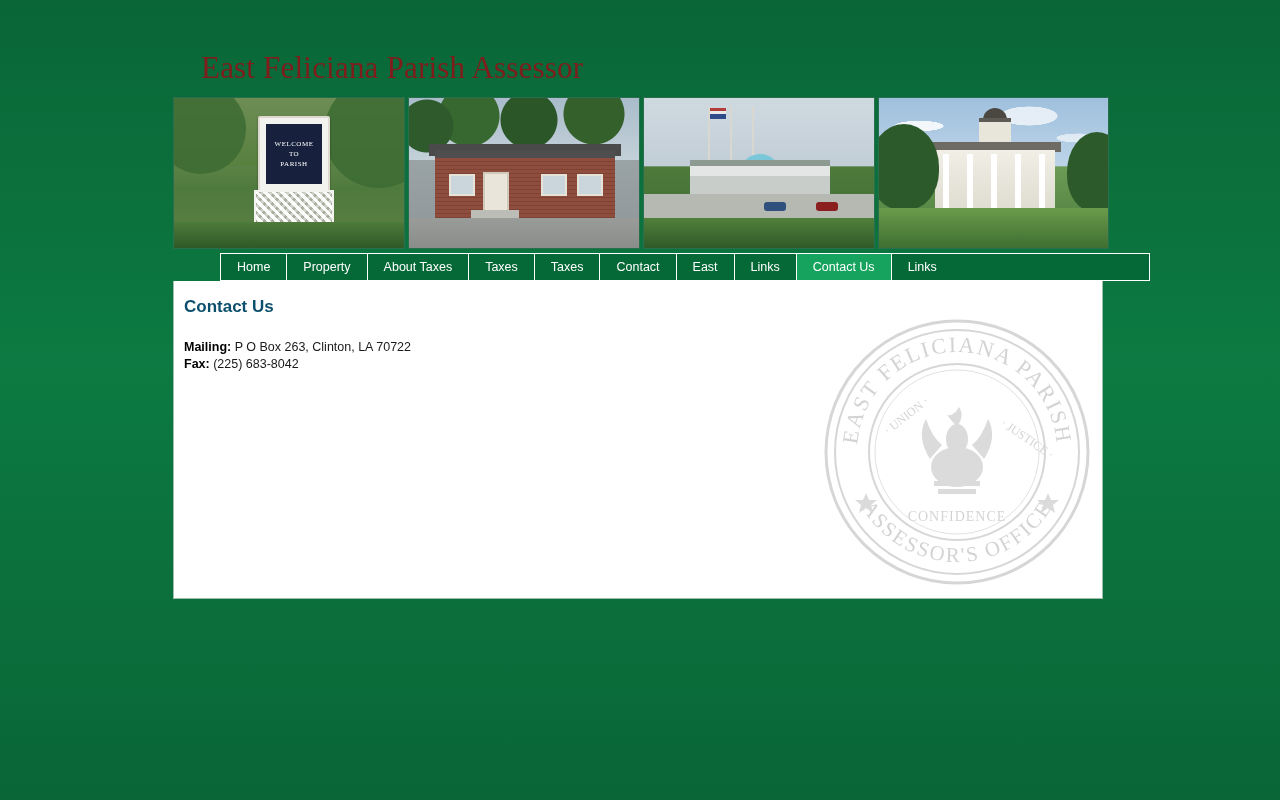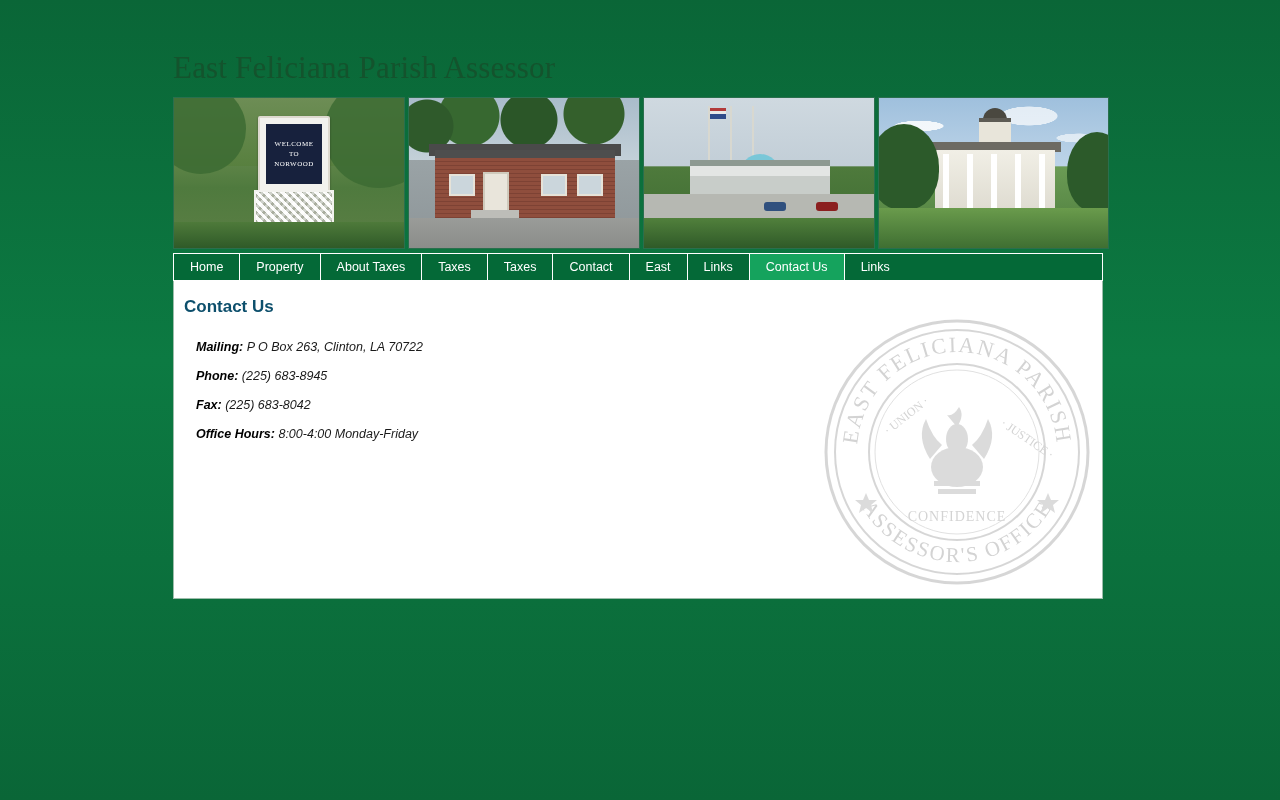--- a/index.html
+++ b/index.html
@@ -21,26 +21,27 @@
   }
   .site-wrap {
     position: absolute;
     left: 173px;
     top: 0;
     width: 933px;
   }
   .site-title {
     font-family: "Liberation Serif", serif;
     font-size: 31px;
-    color: #14532d;
+    color: #7f1d1d;
     letter-spacing: 0.2px;
     padding-top: 52px;
     padding-bottom: 14px;
     line-height: 1.0;
     white-space: nowrap;
+    margin-left: 28px;
   }
 
   
   .banner {
     display: flex;
     gap: 3px;
     height: 152px;
     width: 1050px;
   }
   .banner-photo {
@@ -207,20 +208,21 @@
 
   
   .navbar {
     display: flex;
     width: 930px;
     margin-top: 4px;
     background: #046937;
     border: 1px solid #ffffff;
     box-sizing: border-box;
     height: 28px;
+    margin-left: 47px;
   }
   .nav-item {
     flex: 0 0 auto;
     color: #ffffff;
     font-size: 12.5px;
     line-height: 26px;
     padding: 0 16px;
     text-align: center;
     border-right: 1px solid #ffffff;
     white-space: nowrap;
@@ -251,22 +253,21 @@
   .page-heading {
     color: #0d4f6c;
     font-size: 17px;
     font-weight: bold;
     margin: 0 0 22px 0;
   }
   .contact-line {
     font-size: 12.5px;
     color: #1a1a1a;
     line-height: 17px;
-    margin: 12px;
-    font-style: italic;
+    margin: 0;
   }
   .contact-line b { color: #000000; }
   .seal {
     position: absolute;
     right: 10px;
     top: 36px;
     width: 270px;
     height: 270px;
     z-index: 1;
     opacity: .30;
@@ -284,21 +285,21 @@
     <div class="banner">
 
       <div class="banner-photo photo-1">
         <div class="p1-sky"></div>
         <div class="p1-tree" style="left:-18px;top:-14px;width:90px;height:90px;"></div>
         <div class="p1-tree" style="left:150px;top:-20px;width:110px;height:110px;"></div>
         <div class="p1-signpost">
           <div class="p1-signinner">
             <span>WELCOME</span>
             <span>TO</span>
-            <span>NORWOOD</span>
+            <span>PARISH</span>
           </div>
         </div>
         <div class="p1-lattice"></div>
         <div class="p1-grass"></div>
       </div>
 
       <div class="banner-photo photo-2">
         <div class="p2-trees"></div>
         <div class="p2-awning"></div>
         <div class="p2-building"></div>
@@ -392,29 +393,21 @@
       </div>
 
       <div class="content-inner">
         <h1 class="page-heading">Contact Us</h1>
 
         <p class="contact-line">
           <b>Mailing:</b>
           <span>P O Box 263, Clinton, LA 70722</span>
         </p>
         <p class="contact-line">
-          <b>Phone:</b>
-          <span>(225) 683-8945</span>
-        </p>
-        <p class="contact-line">
           <b>Fax:</b>
           <span>(225) 683-8042</span>
         </p>
-        <p class="contact-line">
-          <b>Office Hours:</b>
-          <span>8:00-4:00 Monday-Friday</span>
-        </p>
       </div>
 
     </div>
 
   </div>
 </div>
 
 </body></html>

